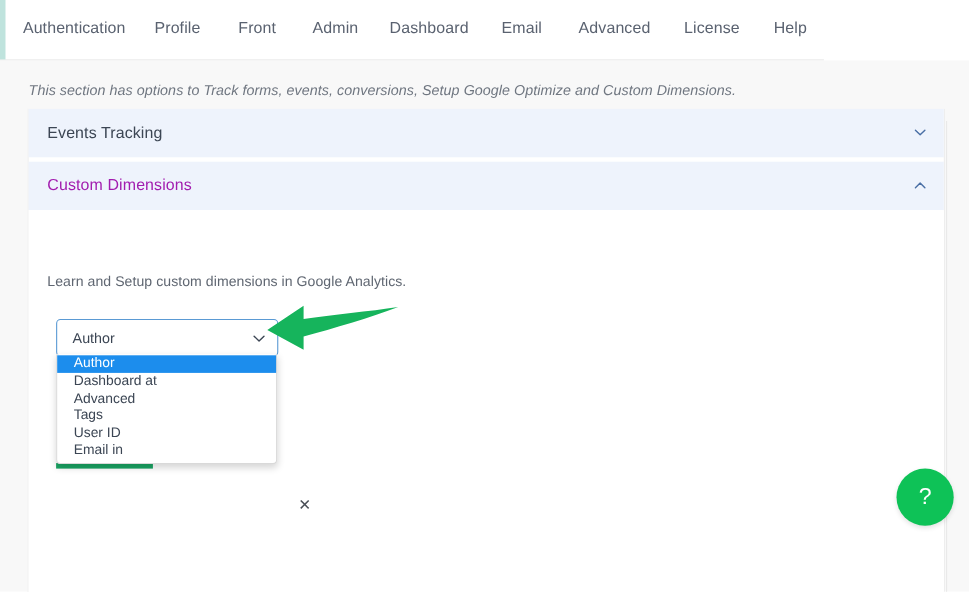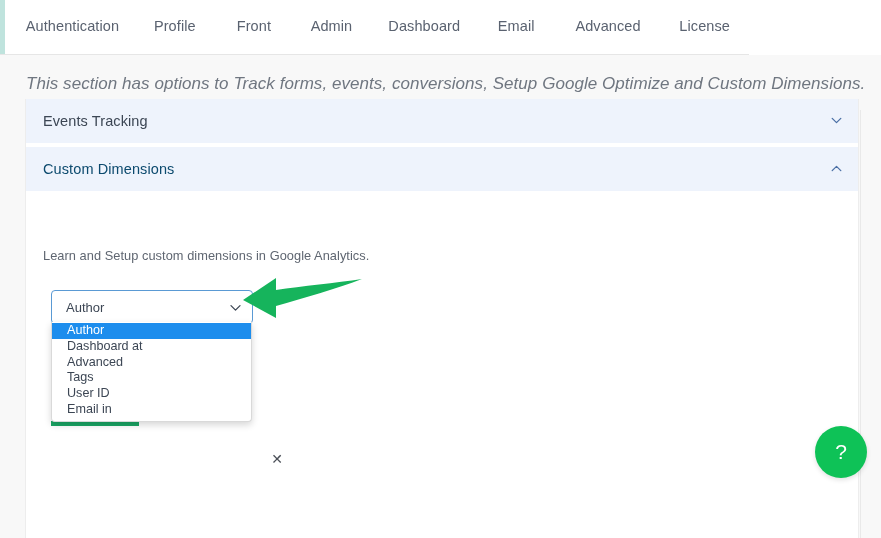--- a/index.html
+++ b/index.html
@@ -63,21 +63,21 @@
     position: absolute;
     left: 0; top: 55px;
     width: 881px;
     height: 483px;
     background: #f8f8f8;
   }
   #section-desc {
     position: absolute;
     left: 26px;
     top: 19px;
-    font-size: 17px;
+    font-size: 13px;
     font-style: italic;
     color: #6f7680;
     letter-spacing: .05px;
   }
 
   
   #card {
     position: absolute;
     left: 25px;
     top: 44px;
@@ -101,21 +101,21 @@
   #acc-events  { top: 0px; }
   #acc-custom  { top: 48px; }
 
   .accordion-title {
     margin-left: 17px;
     font-size: 14.5px;
     letter-spacing: .1px;
     text-align: right;
   }
   #acc-events .accordion-title { color: #3c4654; }
-  #acc-custom .accordion-title { color: #0c4a6e; }
+  #acc-custom .accordion-title { color: #a21caf; }
 
   .chev {
     position: absolute;
     right: 16px;
     top: 50%;
     width: 11px;
     height: 11px;
     margin-top: -6px;
   }
   .chev svg { display: block; }
@@ -284,20 +284,23 @@
       <span>Dashboard</span>
     </div>
   <div class="tab" style="width:83px">
       <span>Email</span>
     </div>
   <div class="tab" style="width:110px">
       <span>Advanced</span>
     </div>
   <div class="tab" style="width:93px">
       <span>License</span>
+    </div>
+  <div class="tab" style="width:70px">
+      <span>Help</span>
     </div>
 </div>
 
 <div id="page">
 
   <div id="section-desc">This section has options to Track forms, events, conversions, Setup Google Optimize and Custom Dimensions.</div>
 
   <div id="card">
 
     <div class="accordion-header" id="acc-events">

